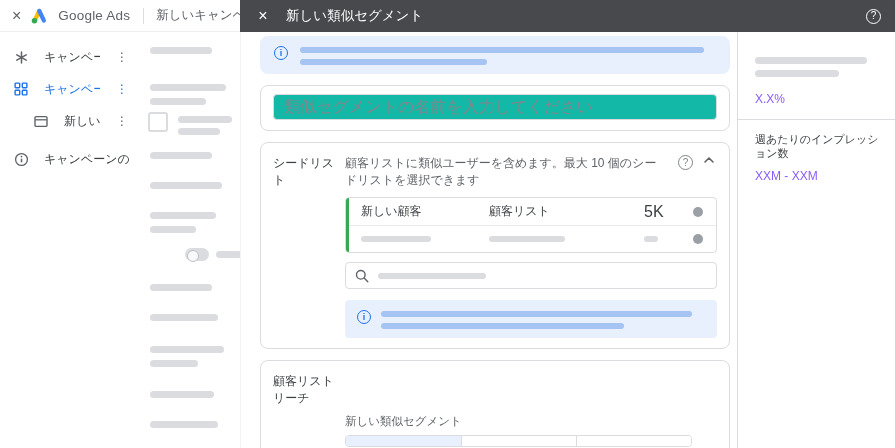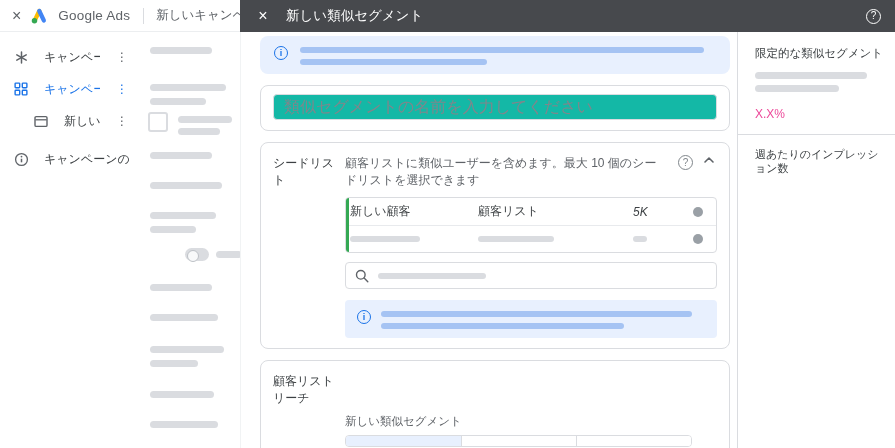--- a/index.html
+++ b/index.html
@@ -54,44 +54,44 @@
   .slabel { width:72px; flex-shrink:0; font-size:12px; color:var(--text,#3c4043); padding-top:4px; }
   .sdesc { font-size:12px; color:var(--text-secondary,#5f6368); flex:1; padding-top:4px; }
   .scontent { margin-left:72px; }
   .chev { margin-top:3px; margin-right:2px; cursor:pointer; display:flex; }
 
   .name-input { flex:1; height:26px; border:1px solid var(--border,#dadce0); border-radius:4px; padding:0 10px; font-size:16px; color:var(--text,#3c4043); font-family:inherit; outline:none; background:#14b8a6; }
   .name-input::placeholder { color:#80868b; }
 
   .seed-table { margin-top:8px; border:1px solid var(--border,#dadce0); border-radius:4px; position:relative; overflow:hidden; }
   .green-bar { position:absolute; left:0; top:0; bottom:0; width:3px; background:var(--green,#34a853); }
-  .trow { display:flex; align-items:center; height:27px; padding:0 8px 0 4px; cursor:pointer; }
+  .trow { display:flex; align-items:center; height:27px; padding:0 8px 0 15px; cursor:pointer; }
   .trow + .trow { border-top:1px solid #e8eaed; }
   .tc1 { width:128px; font-size:12px; }
   .tc2 { width:155px; font-size:12px; }
-  .tc3 { flex:1; font-size:12px;font-style:italic; }
+  .tc3 { flex:1; font-size:16px; }
   .tc4 { width:20px; display:flex; justify-content:center; }
   .gray-dot { width:10px; height:10px; border-radius:50%; background:#9aa0a6; cursor:pointer; }
   .tline { height:6px; border-radius:3px; background:var(--skeleton,#dadce0); }
 
   .searchbox { margin-top:9px; height:27px; border:1px solid var(--border,#dadce0); border-radius:4px; display:flex; align-items:center; padding:0 9px; gap:9px; cursor:text; background:#fff; }
 
   .infobox { margin-top:11px; background:var(--info-bg,#e8f0fe); border-radius:4px; padding:9px 12px; display:flex; gap:10px; align-items:flex-start; }
 
   .sub-label { font-size:11.5px; color:var(--text-secondary,#5f6368); margin:7px 0 6px; }
   .options { display:flex; border:1px solid var(--border,#dadce0); border-radius:4px; width:-moz-fit-content; width:fit-content; overflow:hidden; }
   .opt { width:115px; display:flex; align-items:center; gap:8px; padding:5px 8px 5px 10px; cursor:pointer; background:#fff; }
   .opt + .opt { border-left:1px solid var(--border,#dadce0); }
   .opt.selected { background:var(--info-bg,#e8f0fe); }
 
   
   .summary { position:absolute; top:32px; right:0; width:158px; bottom:0; background:#fff; border-left:1px solid var(--border,#dadce0); padding:14px 0 0 17px; }
   .sum-title { font-size:11.5px; color:var(--text,#3c4043); }
   .sum-line { height:7px; border-radius:4px; background:var(--skeleton,#dadce0); }
-  .sum-value { font-size:12px; color:#ec4899; }
+  .sum-value { font-size:12px; color:#8b5cf6; }
   .sum-divider { height:1px; background:var(--border,#dadce0); margin:13px 0 12px -17px; }
   .sum-label { font-size:11px; color:var(--text,#3c4043); line-height:14px; padding-right:10px; }
 </style>
 </head>
 <body>
 
 <div class="app">
 
   <div class="topbar">
     <span class="close-x">×</span>
@@ -278,21 +278,21 @@
             </div>
           </div>
 
         </div>
       </section>
 
     </div>
   </main>
 
   <aside class="summary">
-    <div class="sum-title">限定的な類似セグメント</div>
     <div class="sum-line" style="margin-top:11px;width:112px;"></div>
     <div class="sum-line" style="margin-top:6px;width:84px;"></div>
     <div class="sum-value" style="margin-top:15px;">X.X%</div>
     <div class="sum-divider"></div>
     <div class="sum-label">週あたりのインプレッション数</div>
+    <div class="sum-value" style="margin-top:9px;">XXM - XXM</div>
   </aside>
 
 </div>
 
 </body></html>

